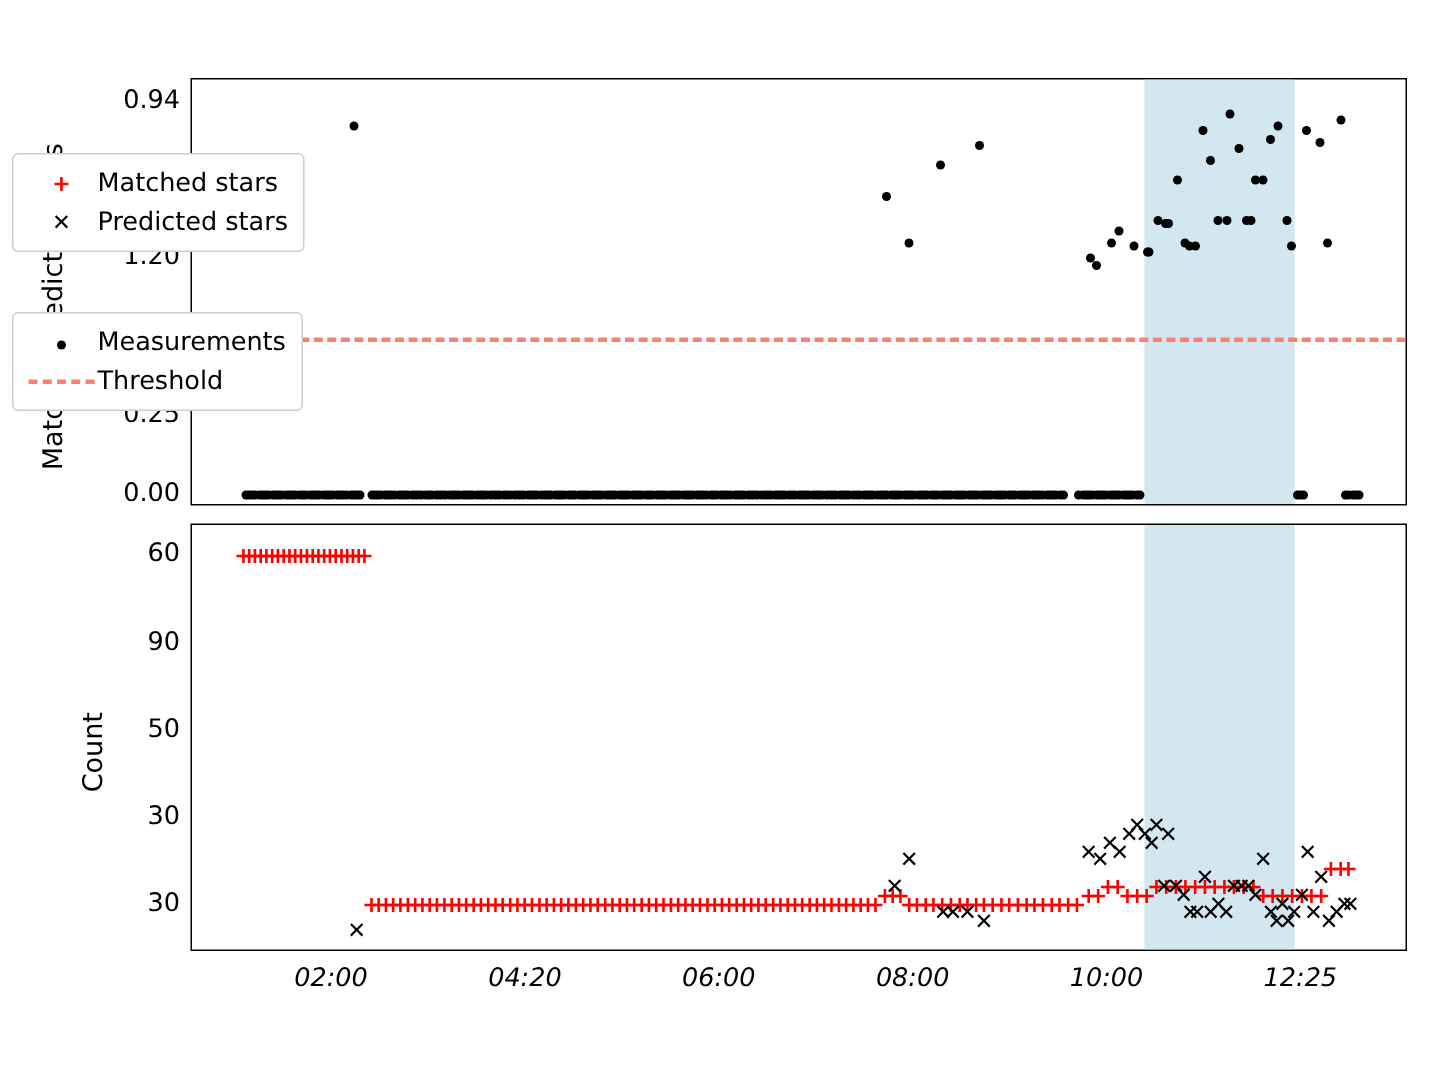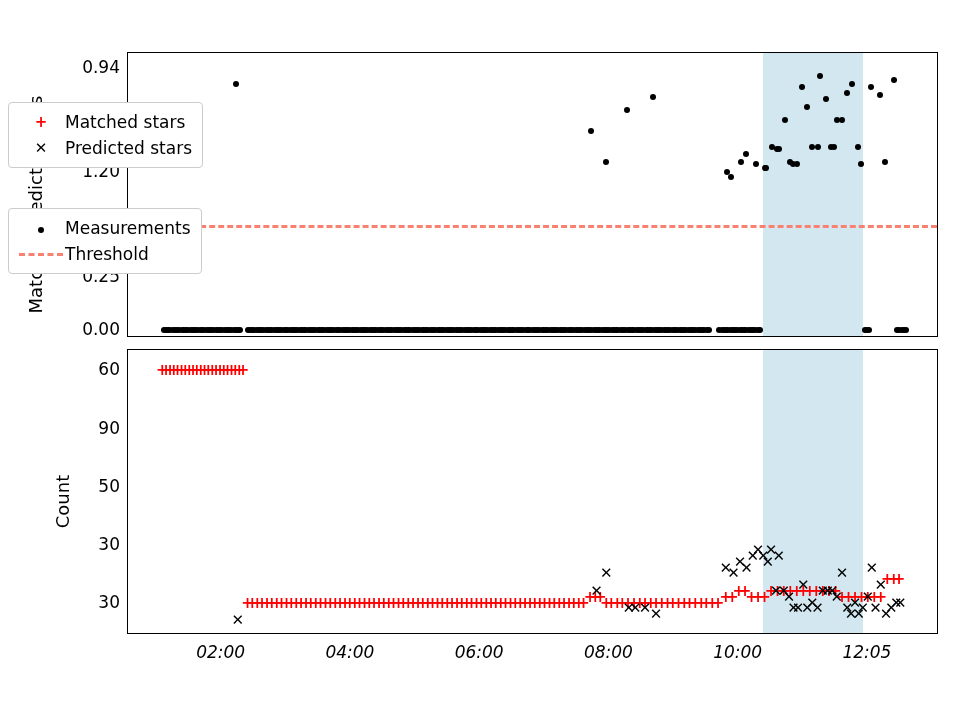--- a/index.html
+++ b/index.html
@@ -763,21 +763,21 @@
       <span class="legend-label">Matched stars</span>
     </div>
     <div class="legend-row">
       <span class="legend-key cross-key">✕</span>
       <span class="legend-label">Predicted stars</span>
     </div>
   </div>
 
   <div class="xtick-holder" id="xtk">
       <div class="xlabel-txt" style="left: 93.7012px;">02:00</div>
-      <div class="xlabel-txt" style="left: 222.944px;">04:00</div>
+      <div class="xlabel-txt" style="left: 222.944px;">04:20</div>
       <div class="xlabel-txt" style="left: 352.187px;">06:00</div>
       <div class="xlabel-txt" style="left: 481.43px;">08:00</div>
       <div class="xlabel-txt" style="left: 610.673px;">10:00</div>
-      <div class="xlabel-txt" style="left: 739.916px;">12:05</div>
+      <div class="xlabel-txt" style="left: 739.916px;">12:25</div>
     </div>
 
 
 </div>
 
 </body></html>

